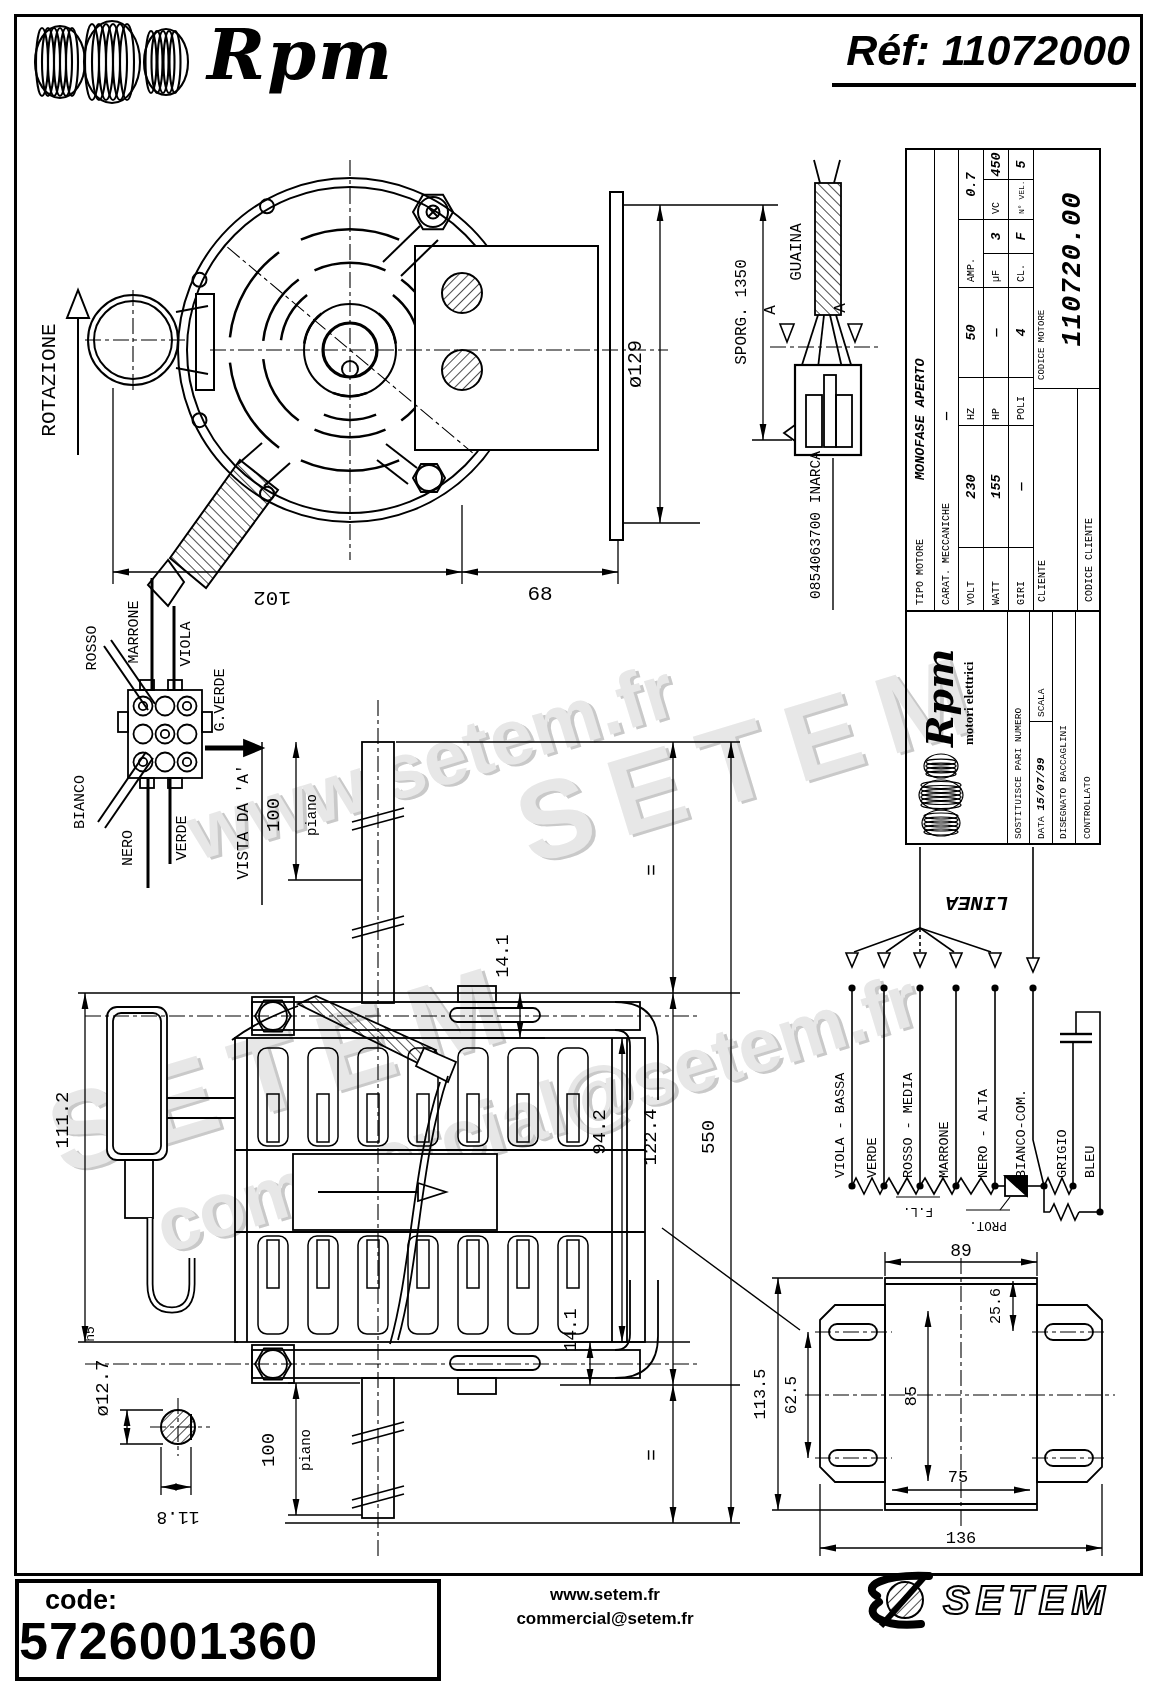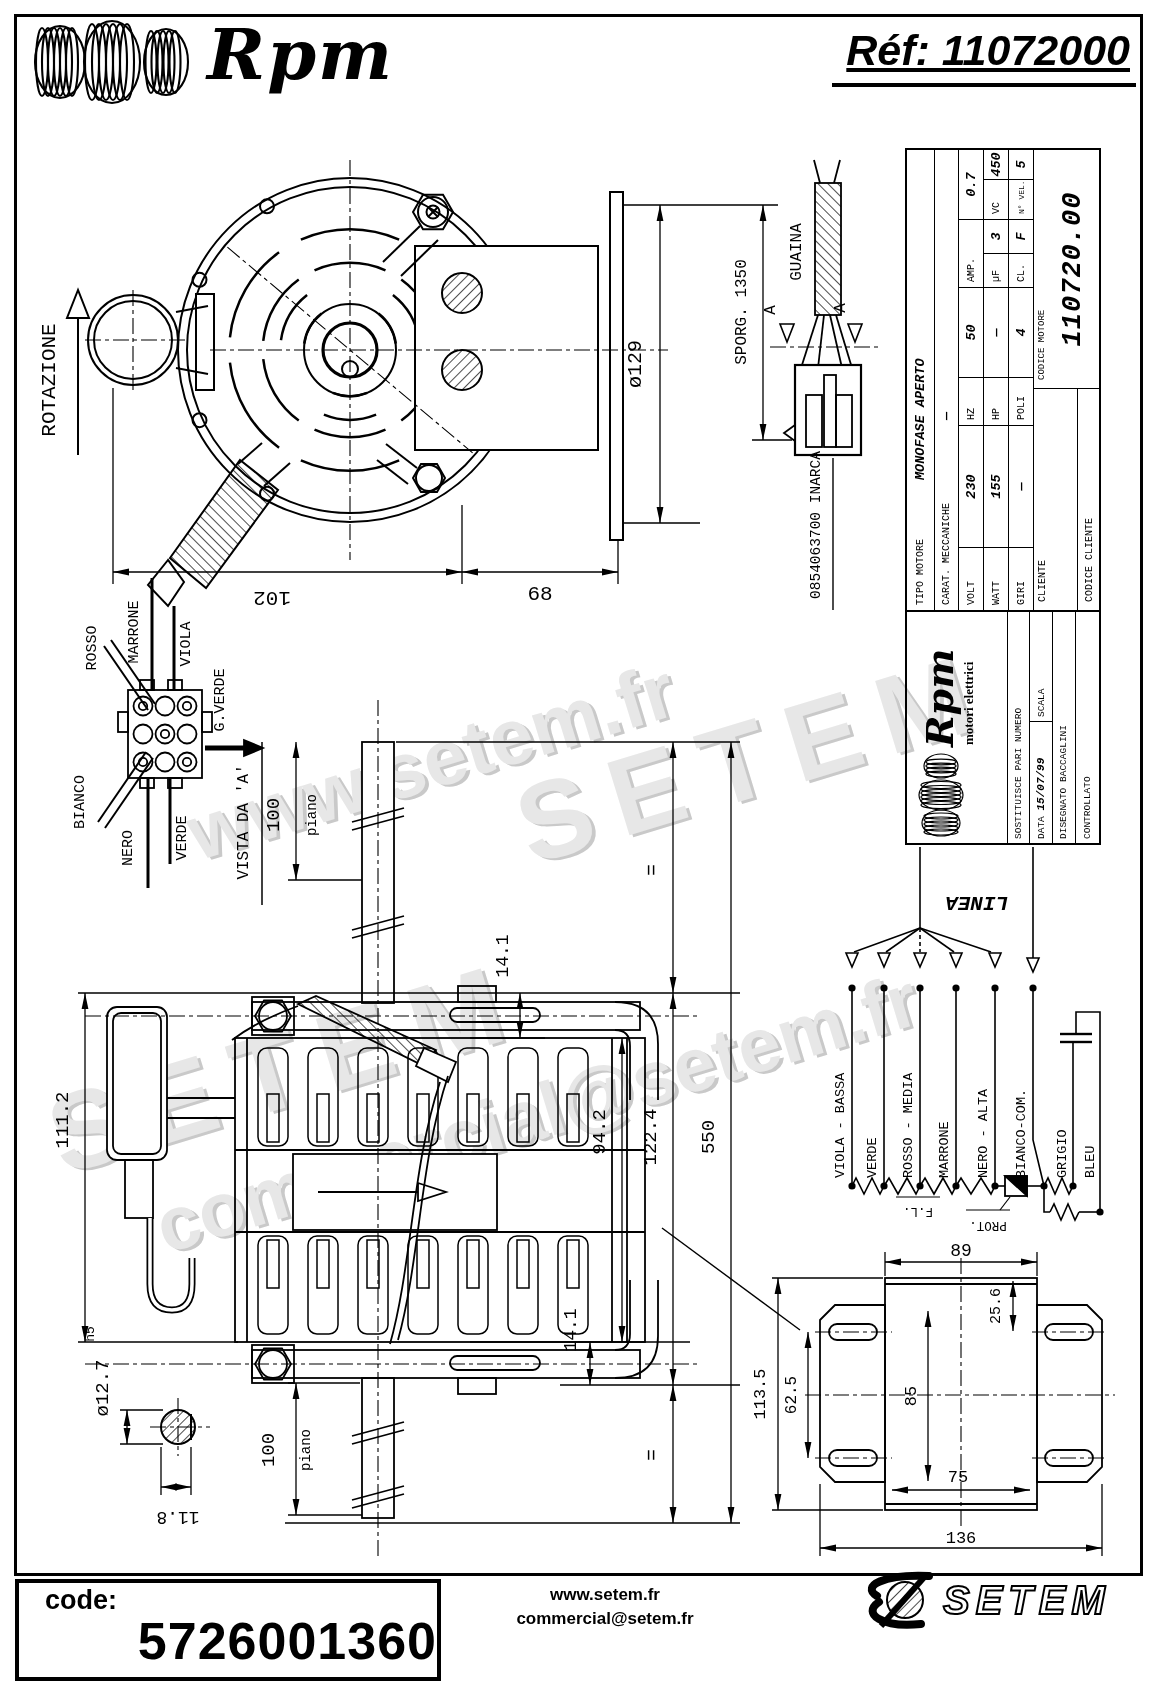--- a/index.html
+++ b/index.html
@@ -12,21 +12,21 @@
   .wm2{left:520px;top:765px;font-size:110px;letter-spacing:22px;}
   .wm3{left:52px;top:1075px;font-size:110px;letter-spacing:22px;}
   .wm4{left:158px;top:1185px;font-size:76px;}
   .frame{position:absolute;left:14px;top:14px;width:1123px;height:1556px;border:3px solid #000;z-index:2;}
   svg.art{position:absolute;left:0;top:0;z-index:2;}
   .t{font-family:"Liberation Mono",monospace;fill:#000;}
   .logo-top{position:absolute;left:30px;top:16px;z-index:3;display:flex;align-items:flex-start;}
   .rpm-script{font-family:"DejaVu Serif",serif;font-style:italic;font-weight:bold;font-size:70px;
               line-height:1;margin-left:12px;margin-top:4px;letter-spacing:2px;}
   .ref{position:absolute;right:22px;top:26px;z-index:3;font-style:italic;font-weight:bold;
-       font-size:43px;border-bottom:4px solid #000;padding:0 6px 8px 14px;text-decoration:underline;}
+       font-size:43px;border-bottom:4px solid #000;padding:0 6px 8px 14px;}
   
   .tb,.tb *{box-sizing:border-box;}
   .tb{position:absolute;left:905px;top:845px;width:697px;height:196px;border:2.5px solid #000;
       transform:rotate(-90deg);transform-origin:0 0;display:flex;z-index:3;
       font-family:"Liberation Mono",monospace;color:#000;}
   .tb-left{width:233px;border-right:2px solid #000;display:flex;flex-direction:column;}
   .logo-cell{height:103px;border-bottom:1.5px solid #000;position:relative;}
   .tbr{height:23px;border-bottom:1.5px solid #000;display:flex;align-items:center;
        font-size:9.5px;padding-left:4px;white-space:nowrap;}
   .tbr:last-child{border-bottom:none;height:24px;}
@@ -45,21 +45,21 @@
   .tbb-left{width:222px;border-right:1.5px solid #000;display:flex;flex-direction:column;}
   .cliente{height:44px;border-bottom:1.5px solid #000;font-size:10px;padding:3px 0 0 8px;}
   .codcli{flex:1;font-size:10px;padding:6px 0 0 8px;}
   .tbb-right{flex:1;display:flex;flex-direction:column;}
   .cm-lab{font-size:9px;padding:3px 0 0 8px;}
   .cm-val{flex:1;display:flex;align-items:center;justify-content:center;
           font-style:italic;font-weight:bold;font-size:27px;letter-spacing:1px;}
   
   .codebox{position:absolute;left:15px;top:1579px;width:418px;height:94px;border:4px solid #000;z-index:3;}
   .code-label{position:absolute;left:26px;top:2px;font-weight:bold;font-size:27px;}
-  .code-value{position:absolute;left:0;right:0;top:28px;text-align:right;font-weight:bold;
+  .code-value{position:absolute;left:0;right:0;top:28px;text-align:left;font-weight:bold;
               font-size:52px;letter-spacing:1px;}
   .f-center{position:absolute;left:445px;top:1583px;width:320px;text-align:center;z-index:3;
             font-weight:bold;font-size:17px;line-height:1.4;}
   .f-address{position:absolute;left:452px;top:1642px;width:690px;z-index:3;font-size:15.5px;white-space:nowrap;}
   .setem-logo{position:absolute;left:855px;top:1566px;z-index:3;}
 </style>
 </head>
 <body>
 
 <div class="page">

